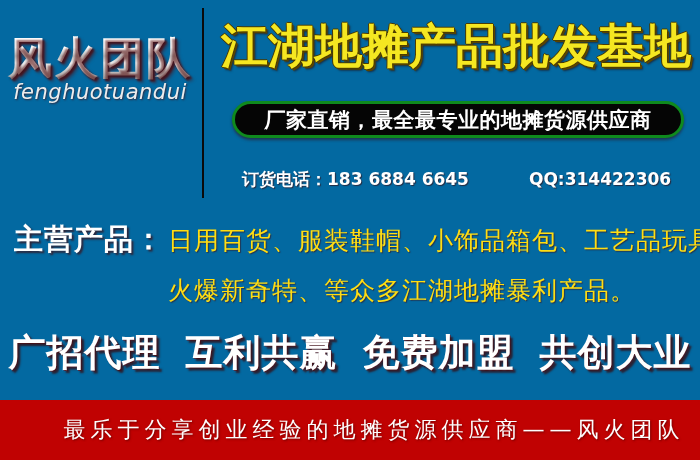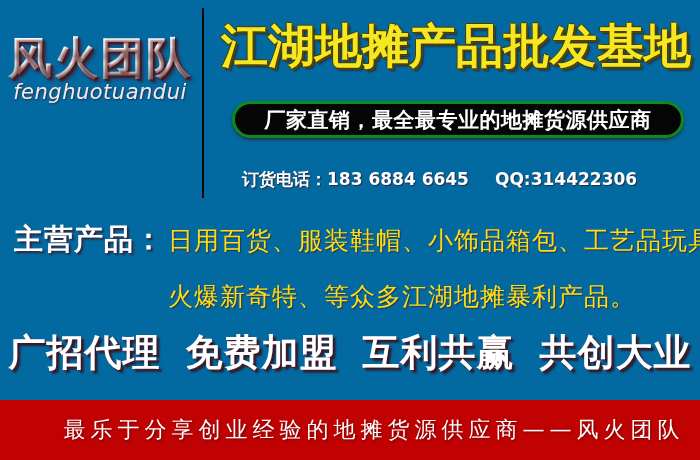--- a/index.html
+++ b/index.html
@@ -119,21 +119,21 @@
     align-items: baseline;
   }
   .contact-item {
     font-family: "DejaVu Sans", "Liberation Sans", sans-serif;
     font-weight: bold;
     font-size: 17px;
     color: #ffffff;
     text-shadow: 1px 1px 1px rgba(60,0,0,.6);
     white-space: nowrap;
   }
-  #contact-phone { margin-right: 26px; }
+  #contact-phone { margin-right: 60px; }
 
   
   #products {
     position: absolute;
     left: 0;
     top: 216px;
     width: 700px;
     height: 100px;
     padding-left: 16px;
   }
@@ -152,21 +152,21 @@
   .product-line {
     position: absolute;
     font-family: "DejaVu Serif", "Liberation Serif", serif;
     font-size: 25px;
     letter-spacing: 1px;
     color: #ffdd12;
     text-shadow: 1px 1px 1px rgba(70,0,0,.5);
     white-space: nowrap;
   }
   #product-line-1 { left: 168px; top: 8px; }
-  #product-line-2 { left: 168px; top: 58px; margin-top: 6px; }
+  #product-line-2 { left: 168px; top: 58px; }
 
   
   #slogan-row {
     position: absolute;
     left: 0;
     top: 328px;
     width: 700px;
     display: flex;
     justify-content: center;
     align-items: flex-start;
@@ -232,22 +232,22 @@
   </div>
 
   <div id="products">
     <div id="products-label">主营产品：</div>
     <div id="product-line-1" class="product-line">日用百货、服装鞋帽、小饰品箱包、工艺品玩具、</div>
     <div id="product-line-2" class="product-line">火爆新奇特、等众多江湖地摊暴利产品。</div>
   </div>
 
   <div id="slogan-row">
     <span class="slogan-item">广招代理</span>
+    <span class="slogan-item">互利共赢</span>
     <span class="slogan-item">免费加盟</span>
-    <span class="slogan-item">互利共赢</span>
     <span class="slogan-item">共创大业</span>
   </div>
 
   <div id="footer-strip">
     <span id="footer-text">最乐于分享创业经验的地摊货源供应商——风火团队</span>
   </div>
 
 </div>
 
 </body></html>

